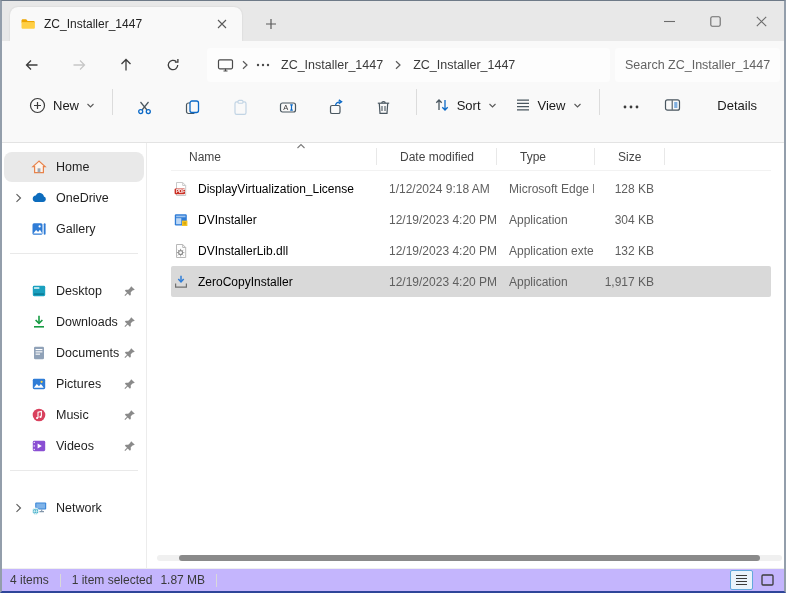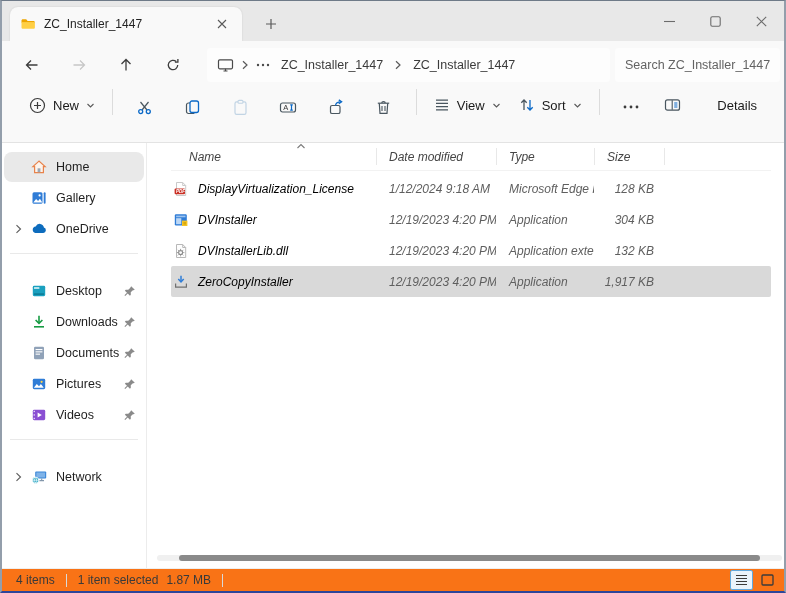--- a/index.html
+++ b/index.html
@@ -47,40 +47,40 @@
   .side-item { position:relative; height:30px; margin:1px 2px; border-radius:8px; display:flex; align-items:center; font-size:12.5px; color:#1f1f1f; }
   .side-item.selected { background:#e9e9e9; }
   .side-chevron { width:14px; margin-left:7px; display:flex; justify-content:center; }
   .side-nochev { width:14px; margin-left:7px; }
   .side-ico { width:18px; margin-left:5px; margin-right:8px; display:flex; justify-content:center; }
   .side-label { flex:1; white-space:nowrap; overflow:hidden; }
   .side-pin { width:16px; margin-right:6px; display:flex; justify-content:center; }
   .side-sep { height:1px; background:#e9e9e9; margin:9px 8px; }
   .side-gap { height:12px; }
   
-  .filearea { flex:1; position:relative; background:#fff;font-style:italic; }
+  .filearea { flex:1; position:relative; background:#fff; }
   .list-header { display:grid; grid-template-columns:205px 120px 98px 70px; margin:0 13px 0 24px;
                  height:28px; align-items:center; position:relative; border-bottom:1px solid #f2f2f2; }
-  .col-h { font-size:12px; color:#454545; padding-left:13px; position:relative; height:100%; display:flex; align-items:center; }
+  .col-h { font-size:12px; color:#454545; padding-left:24px; position:relative; height:100%; display:flex; align-items:center; }
   .col-h:first-child { padding-left:18px; }
   .col-h .colsep-r { position:absolute; right:-1px; top:5px; bottom:5px; width:1px; background:#e8e8e8; }
   .sort-caret { position:absolute; left:125px; top:0px; }
   .size-h { justify-content:flex-start; }
   .rows { margin-top:2px; }
   .frow { display:grid; grid-template-columns:205px 120px 98px 70px; margin:0 13px 0 24px; height:31px;
           align-items:center; font-size:12px; border-radius:2px; }
   .frow.selected { background:#d9d9d9; }
   .cell-name { display:flex; align-items:center; gap:9px; color:#000000; padding-left:2px; white-space:nowrap; overflow:hidden; }
   .cell-dim { color:#5f5f5f; padding-left:13px; white-space:nowrap; overflow:hidden; }
   .cell-size { color:#5f5f5f; text-align:right; padding-right:10px; white-space:nowrap; }
   .hscroll-track { position:absolute; left:10px; right:2px; bottom:7px; height:6px; background:#f0f0f0; border-radius:3px; }
   .hscroll-thumb { position:absolute; left:22px; right:22px; top:0; height:6px; background:#8a8a8a; border-radius:3px; }
   
-  .statusbar { position:relative; height:23px; background:#f97316; border-top:1px solid #efefef;
-               display:flex; align-items:center; font-size:12px; color:#3a3a3a; padding-left:14px; }
+  .statusbar { position:relative; height:23px; background:#c4b5fd; border-top:1px solid #efefef;
+               display:flex; align-items:center; font-size:12px; color:#3a3a3a; padding-left:8px; }
   .st-sep { width:1px; height:13px; background:#d9d9d9; margin:0 11px; }
   .st-sel-size { margin-left:8px; }
   .view-toggles { position:absolute; right:5px; top:1px; display:flex; gap:3px; }
   .vt-btn { width:23px; height:20px; display:flex; align-items:center; justify-content:center; border-radius:2px; border:1px solid transparent; }
   .vt-btn.active { border-color:#62a8dc; background:#eaf3fb; }
   svg { display:block; }
 </style>
 </head>
 <body>
 
@@ -231,36 +231,36 @@
           <path d="M2.8 4.2h11.4" stroke="#49565f" stroke-width="1.2"></path>
           <path d="M6.8 4c0-1.8 3.4-1.8 3.4 0" fill="none" stroke="#49565f" stroke-width="1.2"></path>
           <path d="M4.3 4.4l.7 10h7l.7-10" fill="none" stroke="#49565f" stroke-width="1.2"></path>
           <path d="M7 7v5M10 7v5" stroke="#49565f" stroke-width="1.1"></path>
         </svg>
     </div>
     <div class="tb-sep"></div>
     <div class="tb-btn">
       <span>
         <svg width="16" height="16" viewBox="0 0 16 16">
-            <path d="M2 3.2h12M2 6.4h12M2 9.6h12M2 12.8h12" stroke="#49565f" stroke-width="1.2"></path>
-          </svg>
-      </span>
-      <span>View</span>
+            <path d="M5 13V3M2.3 5.7L5 3l2.7 2.7" fill="none" stroke="#49565f" stroke-width="1.3"></path>
+            <path d="M11 3v10M8.3 10.3L11 13l2.7-2.7" fill="none" stroke="#0b69c7" stroke-width="1.3"></path>
+          </svg>
+      </span>
+      <span>Sort</span>
       <svg width="9" height="9" viewBox="0 0 9 9">
           <path d="M1.5 3l3 3 3-3" fill="none" stroke="#5a5a5a" stroke-width="1.1"></path>
         </svg>
     </div>
     <div class="tb-btn">
       <span>
         <svg width="16" height="16" viewBox="0 0 16 16">
-            <path d="M5 13V3M2.3 5.7L5 3l2.7 2.7" fill="none" stroke="#49565f" stroke-width="1.3"></path>
-            <path d="M11 3v10M8.3 10.3L11 13l2.7-2.7" fill="none" stroke="#0b69c7" stroke-width="1.3"></path>
-          </svg>
-      </span>
-      <span>Sort</span>
+            <path d="M2 3.2h12M2 6.4h12M2 9.6h12M2 12.8h12" stroke="#49565f" stroke-width="1.2"></path>
+          </svg>
+      </span>
+      <span>View</span>
       <svg width="9" height="9" viewBox="0 0 9 9">
           <path d="M1.5 3l3 3 3-3" fill="none" stroke="#5a5a5a" stroke-width="1.1"></path>
         </svg>
     </div>
     <div class="tb-sep"></div>
     <div class="tb-icon-btn">
       <svg width="16" height="4" viewBox="0 0 16 4">
           <circle cx="2" cy="2" r="1.4" fill="#3b3b3b"></circle>
           <circle cx="8" cy="2" r="1.4" fill="#3b3b3b"></circle>
           <circle cx="14" cy="2" r="1.4" fill="#3b3b3b"></circle>
@@ -288,46 +288,46 @@
         <span class="side-ico">
           <svg width="16" height="16" viewBox="0 0 16 16">
               <path d="M8 2.1L1.9 7.6h1.7v6h8.8v-6h1.7z" fill="#fdf4ec" stroke="#e8824a" stroke-width="1.2"></path>
               <rect x="6.6" y="9.3" width="2.8" height="4" fill="#9aa7b5"></rect>
             </svg>
         </span>
         <span class="side-label">Home</span>
       </div>
 
       <div class="side-item">
+        <span class="side-chevron">
+          <svg width="7" height="10" viewBox="0 0 7 10">
+              <path d="M1.5 1.2L5.5 5 1.5 8.8" fill="none" stroke="#5a5a5a" stroke-width="1.1"></path>
+            </svg>
+        </span>
+        <span class="side-ico">
+          <svg width="17" height="16" viewBox="0 0 17 16">
+              <path d="M4.3 11.9h8a2.7 2.7 0 0 0 .6-5.3A4.3 4.3 0 0 0 4.7 5.4a3.3 3.3 0 0 0-.4 6.5z" fill="#0d6cbd"></path>
+            </svg>
+        </span>
+        <span class="side-label">OneDrive</span>
+      </div>
+
+      <div class="side-item">
         <span class="side-nochev"></span>
         <span class="side-ico">
           <svg width="16" height="16" viewBox="0 0 16 16">
               <rect x="1.5" y="2.3" width="10" height="11.4" rx="1.5" fill="#2f7cd6"></rect>
               <circle cx="8.6" cy="5.4" r="1.1" fill="#fff"></circle>
               <path d="M2.3 12.5l2.8-3.6 2 2.1 1.8-2.2 2.4 3.7z" fill="#fff"></path>
               <rect x="12.7" y="2.3" width="1.9" height="11.4" rx=".95" fill="#2f7cd6"></rect>
             </svg>
         </span>
         <span class="side-label">Gallery</span>
       </div>
 
-      <div class="side-item">
-        <span class="side-chevron">
-          <svg width="7" height="10" viewBox="0 0 7 10">
-              <path d="M1.5 1.2L5.5 5 1.5 8.8" fill="none" stroke="#5a5a5a" stroke-width="1.1"></path>
-            </svg>
-        </span>
-        <span class="side-ico">
-          <svg width="17" height="16" viewBox="0 0 17 16">
-              <path d="M4.3 11.9h8a2.7 2.7 0 0 0 .6-5.3A4.3 4.3 0 0 0 4.7 5.4a3.3 3.3 0 0 0-.4 6.5z" fill="#0d6cbd"></path>
-            </svg>
-        </span>
-        <span class="side-label">OneDrive</span>
-      </div>
-
       <div class="side-sep"></div>
       <div class="side-gap"></div>
 
       <div class="side-item">
         <span class="side-nochev"></span>
         <span class="side-ico">
           <svg width="16" height="16" viewBox="0 0 16 16">
               <rect x="1.8" y="2.8" width="12.4" height="10.4" rx="1.4" fill="#1aa0bf"></rect>
               <rect x="3" y="4.2" width="5.4" height="1.6" rx=".4" fill="#eaf8fb"></rect>
               <rect x="3" y="10.2" width="10" height="1.9" rx=".4" fill="#0e7f9a"></rect>
@@ -386,20 +386,37 @@
             </svg>
         </span>
         <span class="side-label">Pictures</span>
         <span class="side-pin">
           <svg width="12" height="12" viewBox="0 0 16 16">
               <path d="M9.6 1.6l4.8 4.8-3 .9-2.4 2.4.1 3.4-1.2 1.2-2.9-2.9-3.4 3.4-1-1 3.4-3.4L1.1 7.5l1.2-1.2 3.4.1 2.4-2.4z" fill="#8a8a8a"></path>
             </svg>
         </span>
       </div>
 
+      <div class="side-item">
+        <span class="side-nochev"></span>
+        <span class="side-ico">
+          <svg width="16" height="16" viewBox="0 0 16 16">
+              <circle cx="8" cy="8" r="6.3" fill="#d9415e"></circle>
+              <path d="M7 11V5.2l3.4-.8v5" stroke="#fff" stroke-width="1.1" fill="none"></path>
+              <circle cx="6.1" cy="11" r="1.1" fill="#fff"></circle>
+              <circle cx="9.5" cy="9.9" r="1.1" fill="#fff"></circle>
+            </svg>
+        </span>
+        <span class="side-label">Music</span>
+        <span class="side-pin">
+          <svg width="12" height="12" viewBox="0 0 16 16">
+              <path d="M9.6 1.6l4.8 4.8-3 .9-2.4 2.4.1 3.4-1.2 1.2-2.9-2.9-3.4 3.4-1-1 3.4-3.4L1.1 7.5l1.2-1.2 3.4.1 2.4-2.4z" fill="#8a8a8a"></path>
+            </svg>
+        </span>
+      </div>
 
       <div class="side-item">
         <span class="side-nochev"></span>
         <span class="side-ico">
           <svg width="16" height="16" viewBox="0 0 16 16">
               <rect x="1.8" y="2.8" width="12.4" height="10.4" rx="1.4" fill="#8a4fd3"></rect>
               <rect x="2.6" y="3.8" width="1.3" height="1.3" fill="#fff" opacity=".85"></rect>
               <rect x="2.6" y="7.3" width="1.3" height="1.3" fill="#fff" opacity=".85"></rect>
               <rect x="2.6" y="10.8" width="1.3" height="1.3" fill="#fff" opacity=".85"></rect>
               <path d="M6.6 5.6l4.2 2.4-4.2 2.4z" fill="#fff"></path>

